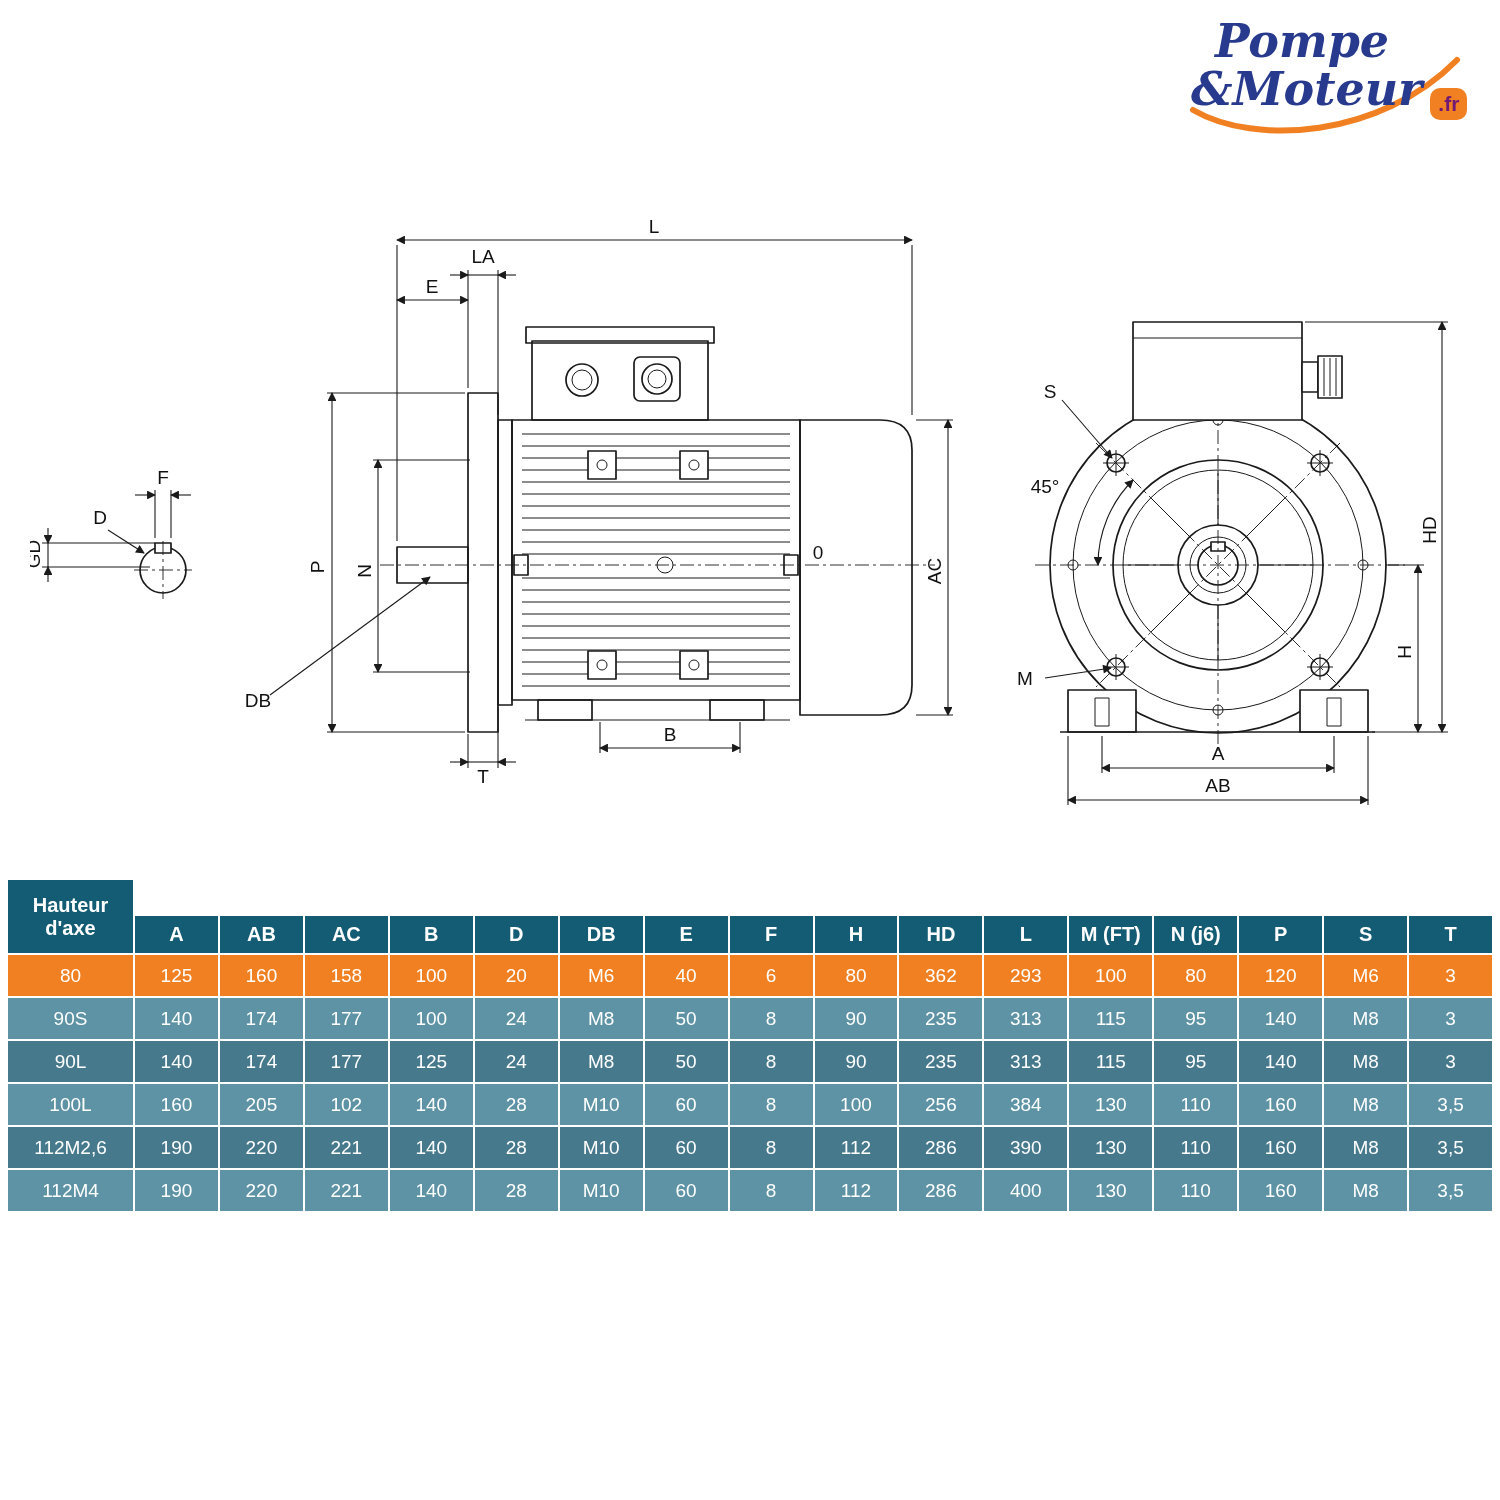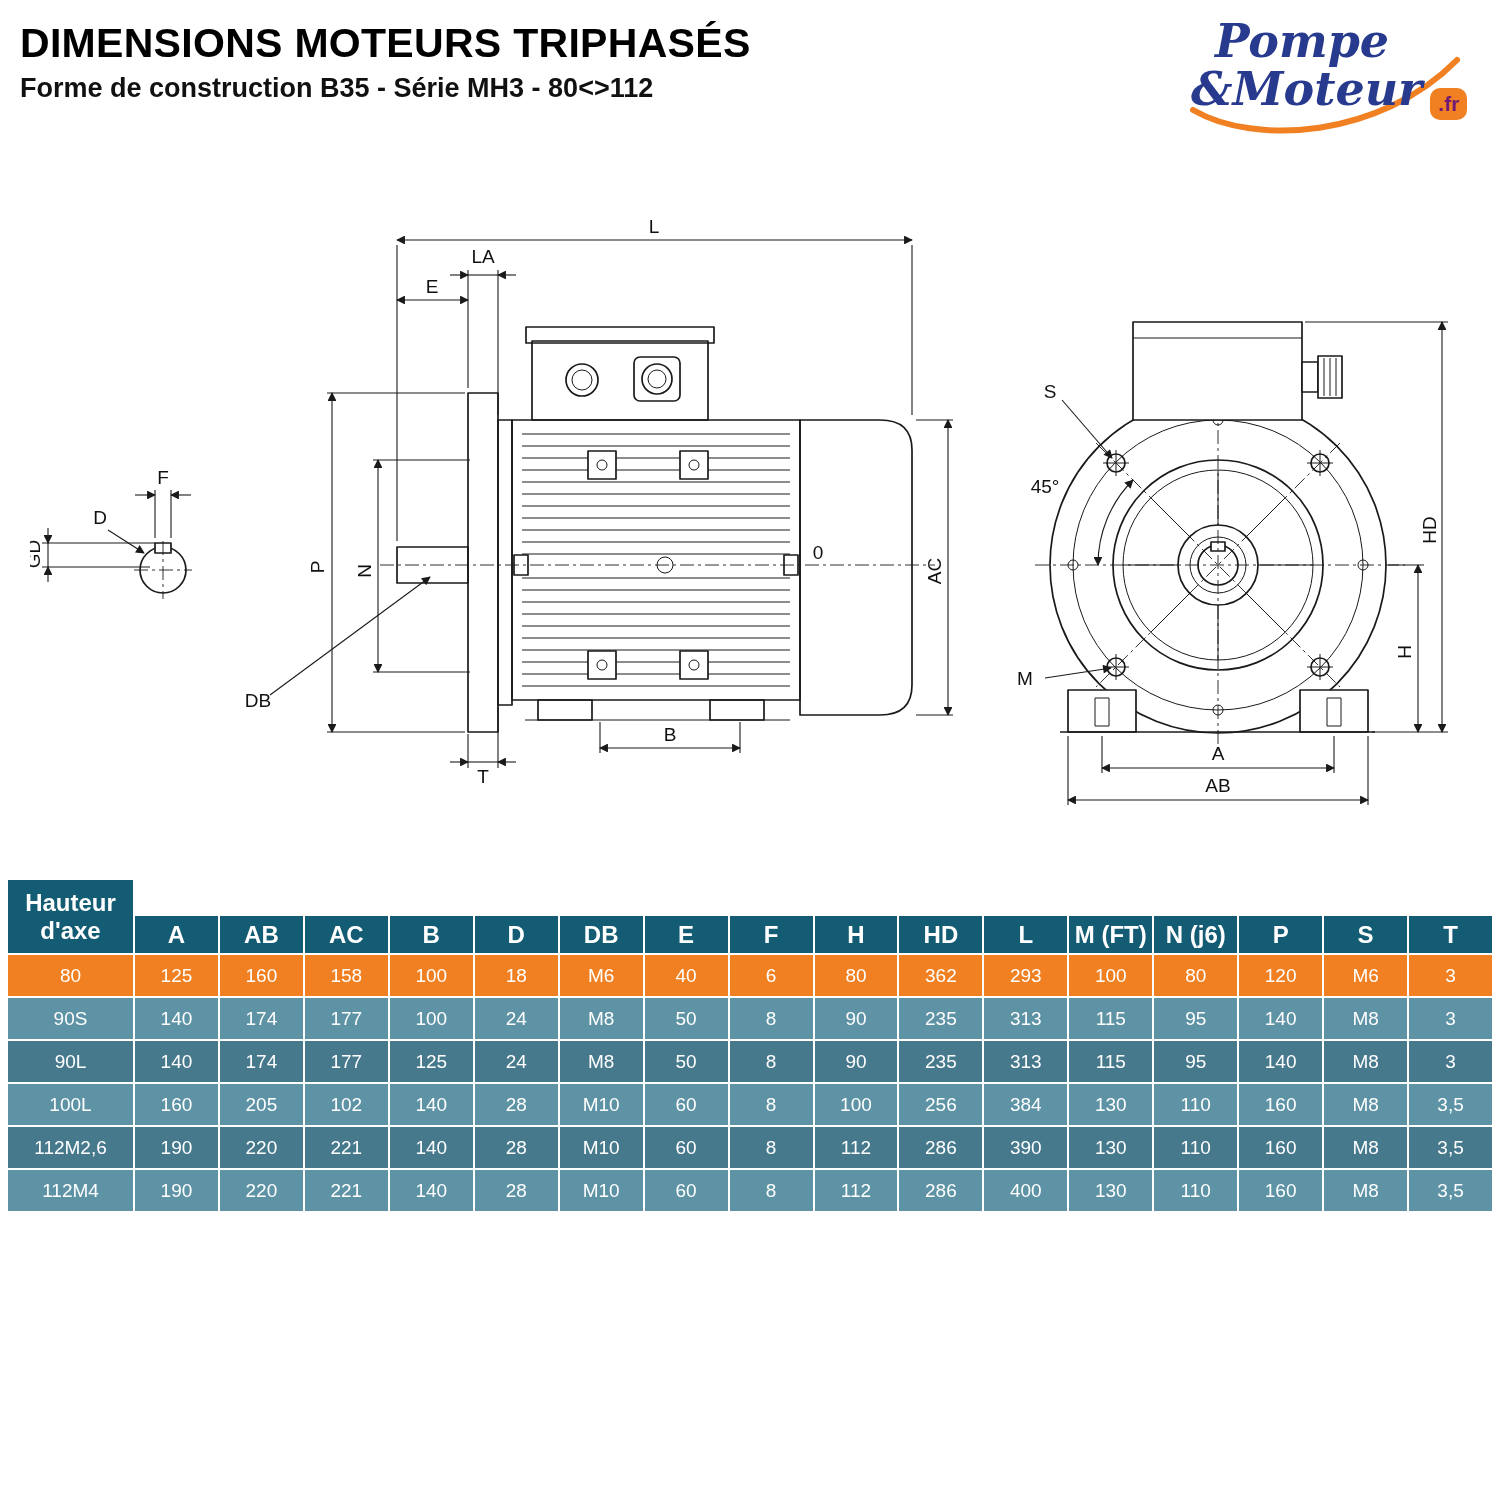--- a/index.html
+++ b/index.html
@@ -31,35 +31,31 @@
   .thin  { stroke-width: 1; }
   .wfill { fill: #fff; stroke: #1a1a1a; stroke-width: 1.7; stroke-linejoin: round; }
   .fin   { stroke: #1a1a1a; stroke-width: 1; fill: none; }
   .cl    { stroke: #1a1a1a; stroke-width: .9; fill: none; stroke-dasharray: 14 4 3 4; }
   .dim line, .dim path { stroke: #1a1a1a; stroke-width: 1.1; fill: none; }
 
   
   .table-wrap { position: absolute; left: 8px; right: 8px; top: 880px; }
   .dim-grid { display: grid; grid-template-columns: 125px repeat(16, 1fr); grid-template-rows: 37px repeat(6, 41px); gap: 2px; padding-top: 36px; }
   .cell { display: flex; align-items: center; justify-content: center; color: #fff; font-size: 19px; }
-  .head { background: var(--header-bg); font-weight: 700; font-size: 24px; }
+  .head { background: var(--header-bg); font-weight: 700; font-size: 20px; }
   .hauteur { height: 73px; align-self: end; text-align: center; line-height: 1.15; padding: 0 12px; }
   .row-hl { background: var(--row-hl); }
   .row-a  { background: var(--row-a); }
   .row-b  { background: var(--row-b); }
 </style>
 </head>
 <body>
 
 <div class="page">
 
-  <div class="header">
-    <h1 class="page-title">DIMENSIONS MOTEURS TRIPHASÉS</h1>
-    <div class="page-subtitle">Forme de construction B35 - Série MH3 - 80&lt;&gt;112</div>
-  </div>
 
   <div class="logo">
     <svg class="logo-swoosh" width="300" height="160" viewBox="0 0 300 160">
       <path d="M8 92 C70 128 195 120 272 42" stroke="#F08021" stroke-width="6" fill="none" stroke-linecap="round"></path>
     </svg>
     <div class="logo-line logo-line1">Pompe</div>
     <div class="logo-line logo-line2">
       <span>&amp;Moteur</span><span class="logo-fr">.fr</span>
     </div>
   </div>
@@ -263,21 +259,21 @@
         <div class="cell head">M (FT)</div>
         <div class="cell head">N (j6)</div>
         <div class="cell head">P</div>
         <div class="cell head">S</div>
         <div class="cell head">T</div>
         <div class="cell row-hl">80</div>
         <div class="cell row-hl">125</div>
         <div class="cell row-hl">160</div>
         <div class="cell row-hl">158</div>
         <div class="cell row-hl">100</div>
-        <div class="cell row-hl">18</div>
+        <div class="cell row-hl">20</div>
         <div class="cell row-hl">M6</div>
         <div class="cell row-hl">40</div>
         <div class="cell row-hl">6</div>
         <div class="cell row-hl">80</div>
         <div class="cell row-hl">362</div>
         <div class="cell row-hl">293</div>
         <div class="cell row-hl">100</div>
         <div class="cell row-hl">80</div>
         <div class="cell row-hl">120</div>
         <div class="cell row-hl">M6</div>

